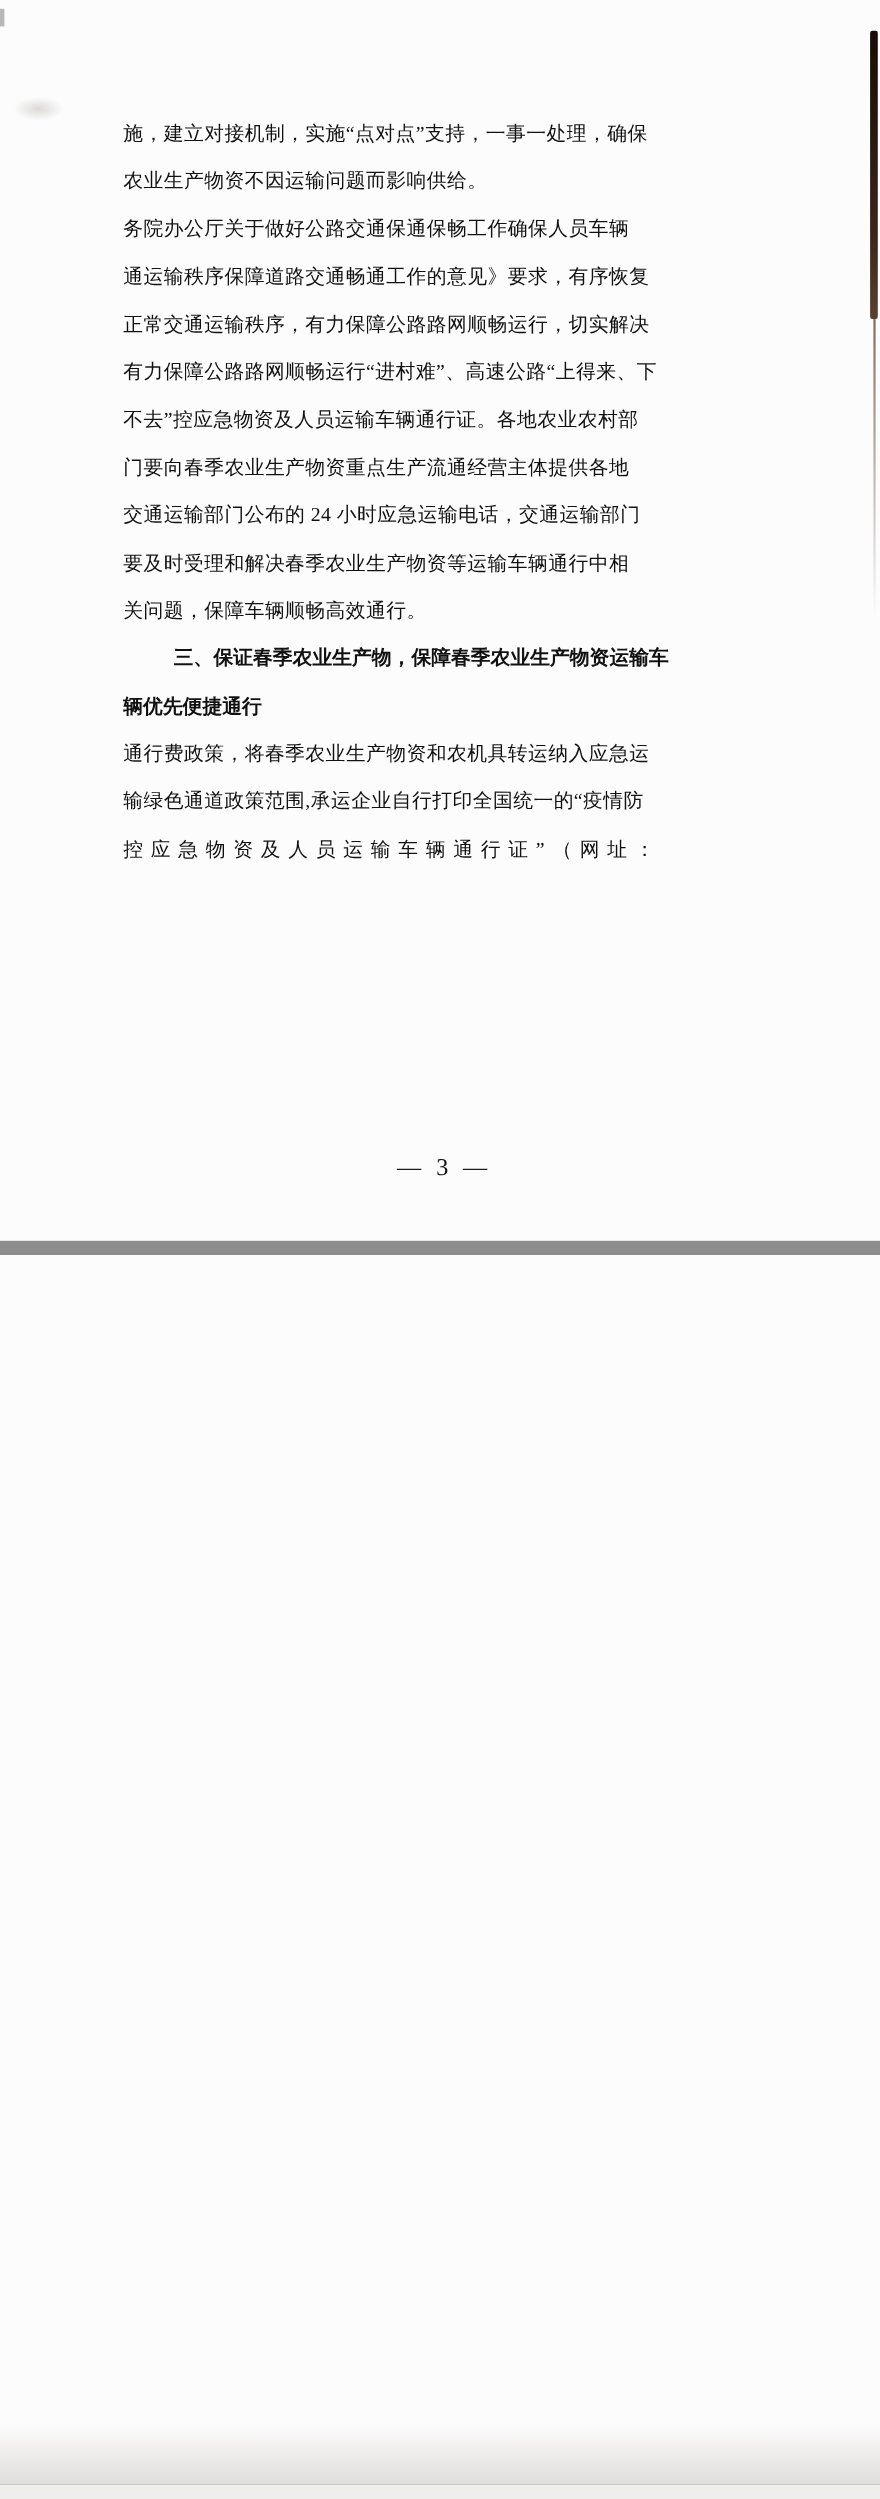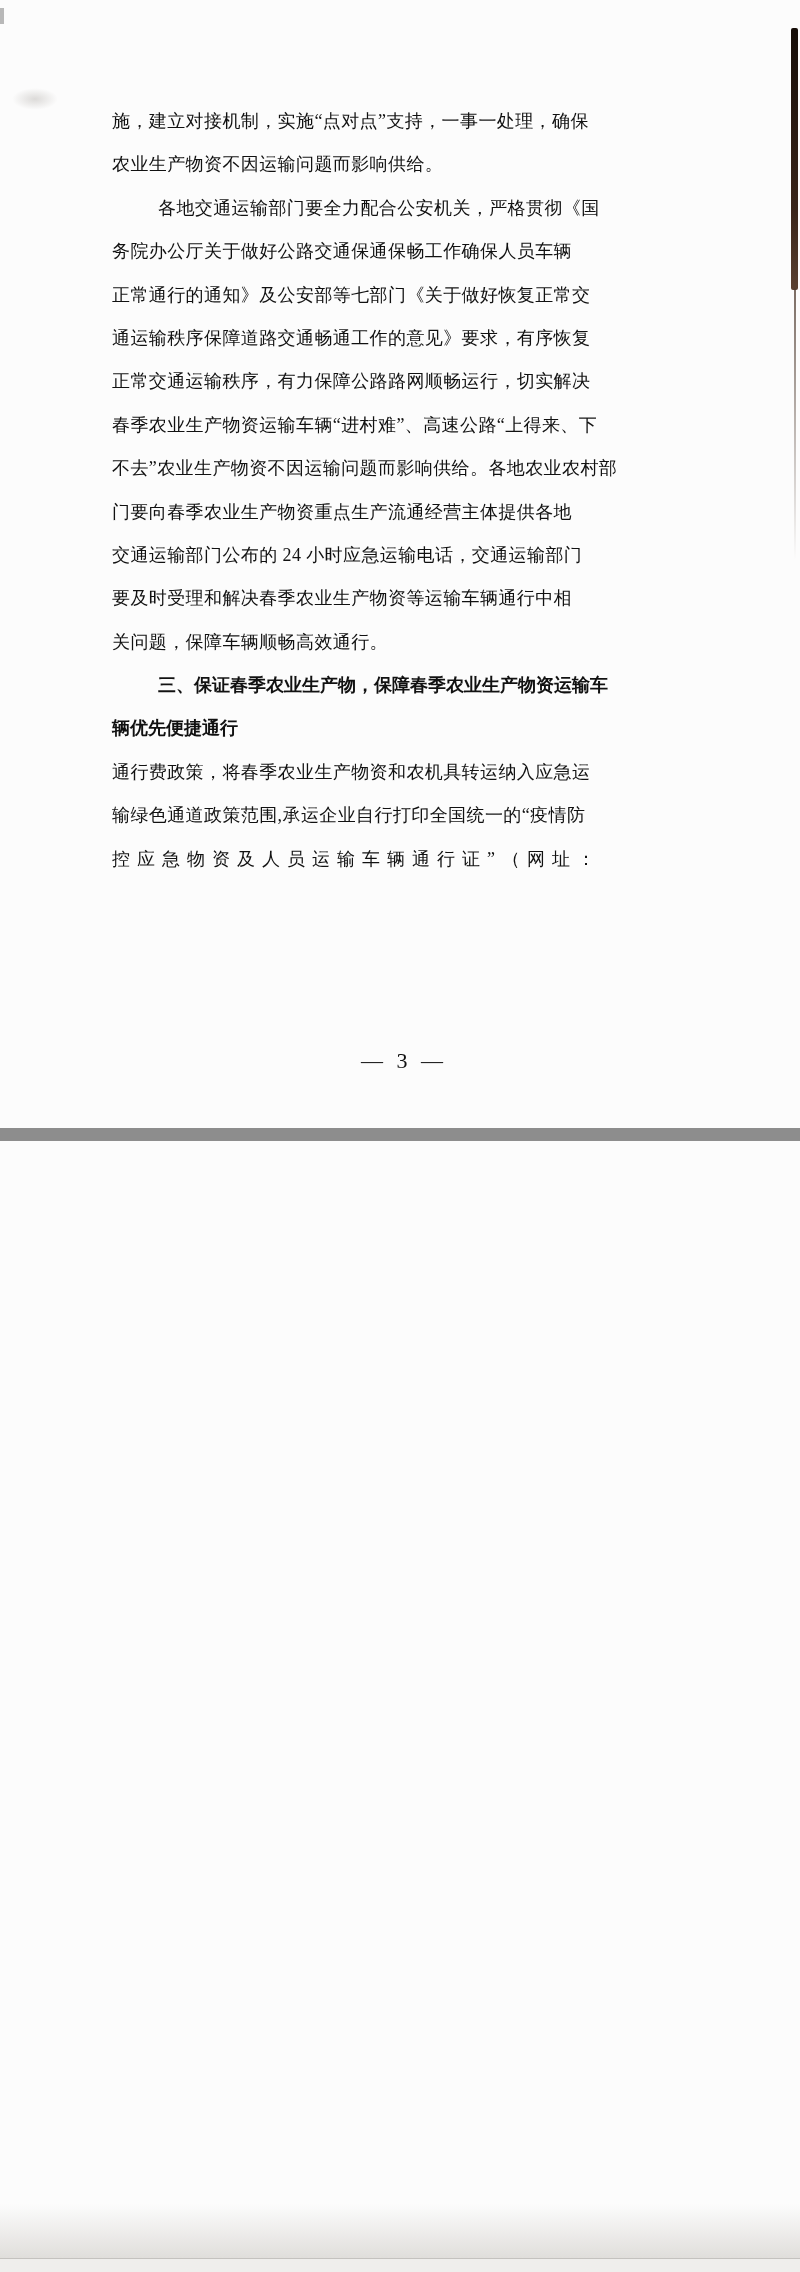--- a/index.html
+++ b/index.html
@@ -54,27 +54,25 @@
 
   <div class="page" id="page3">
     <div class="edge-notch"></div>
     <div class="smudge"></div>
     <div class="spine"></div>
     <div class="spine-tail"></div>
 
     <div class="col" id="col3">
       <div class="ln">施，建立对接机制，实施“点对点”支持，一事一处理，确保</div>
       <div class="ln">农业生产物资不因运输问题而影响供给。</div>
-      <div class="ln indent">各地交通运输部门要全力配合公安机关，严格贯彻《国</div>
       <div class="ln">务院办公厅关于做好公路交通保通保畅工作确保人员车辆</div>
-      <div class="ln">正常通行的通知》及公安部等七部门《关于做好恢复正常交</div>
       <div class="ln">通运输秩序保障道路交通畅通工作的意见》要求，有序恢复</div>
       <div class="ln">正常交通运输秩序，有力保障公路路网顺畅运行，切实解决</div>
-      <div class="ln">春季农业生产物资运输车辆“进村难”、高速公路“上得来、下</div>
-      <div class="ln">不去”农业生产物资不因运输问题而影响供给。各地农业农村部</div>
+      <div class="ln">有力保障公路路网顺畅运行“进村难”、高速公路“上得来、下</div>
+      <div class="ln">不去”控应急物资及人员运输车辆通行证。各地农业农村部</div>
       <div class="ln">门要向春季农业生产物资重点生产流通经营主体提供各地</div>
       <div class="ln">交通运输部门公布的 24 小时应急运输电话，交通运输部门</div>
       <div class="ln">要及时受理和解决春季农业生产物资等运输车辆通行中相</div>
       <div class="ln">关问题，保障车辆顺畅高效通行。</div>
       <div class="ln hd indent">三、保证春季农业生产物，保障春季农业生产物资运输车</div>
       <div class="ln hd">辆优先便捷通行</div>
       <div class="ln">通行费政策，将春季农业生产物资和农机具转运纳入应急运</div>
       <div class="ln">输绿色通道政策范围,承运企业自行打印全国统一的“疫情防</div>
       <div class="ln sp">控应急物资及人员运输车辆通行证”（网址：</div>
     </div>

